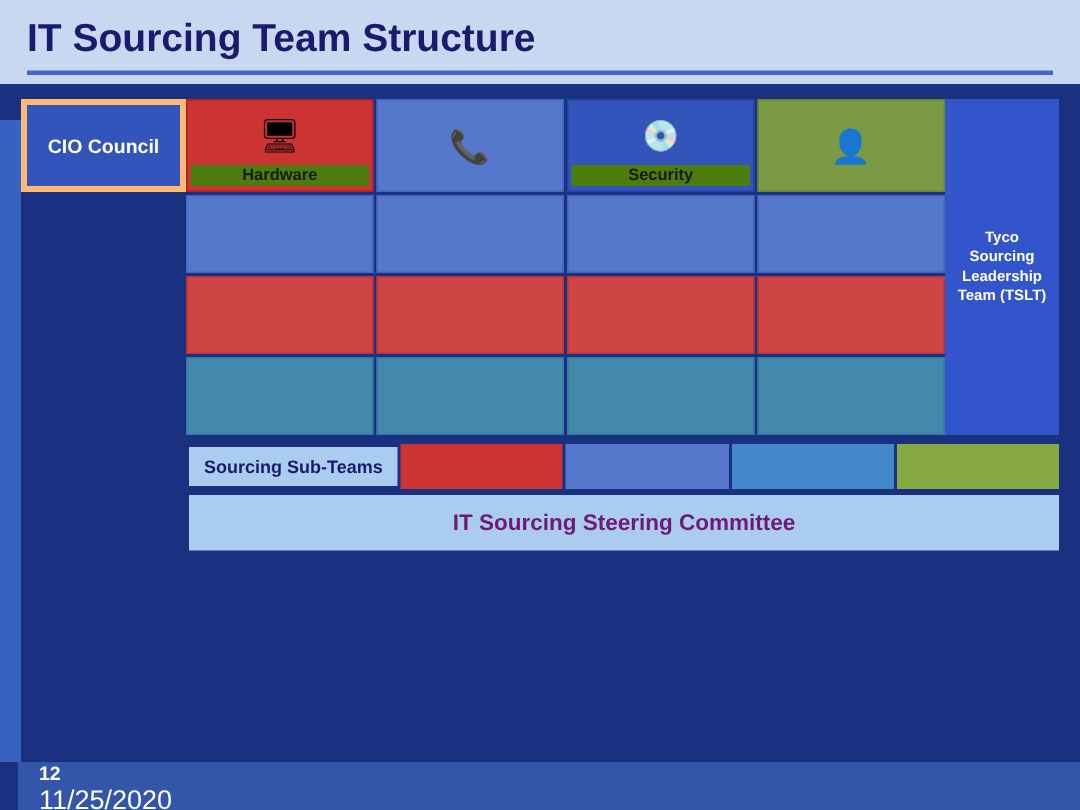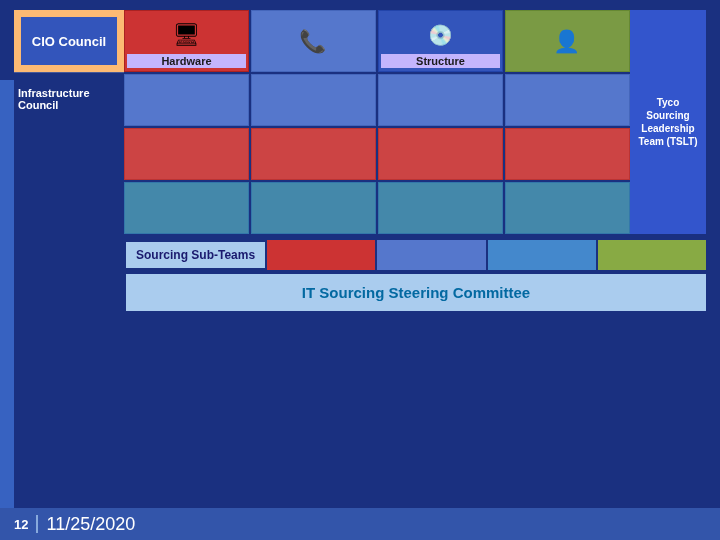--- a/index.html
+++ b/index.html
@@ -39,21 +39,21 @@
     
     .left-col {
       display: flex;
       flex-direction: column;
       width: 110px;
       flex-shrink: 0;
     }
 
     .cio-box {
       background: #3355bb;
-      border: 7px solid #fdba74;
+      border: 4px solid #fdba74;
       color: white;
       font-weight: bold;
       font-size: 13px;
       text-align: center;
       padding: 8px 4px;
       height: 62px;
       display: flex;
       align-items: center;
       justify-content: center;
     }
@@ -92,21 +92,21 @@
       border: 1px solid #aa2222;
       padding: 4px 2px 3px;
       min-height: 62px;
       position: relative;
     }
 
     .category-label {
       font-size: 11px;
       font-weight: bold;
       color: #1a1a1a;
-      background: #c4b5fd;
+      background: #4d7c0f;
       width: 100%;
       text-align: center;
       padding: 1px 0;
       margin-top: auto;
     }
 
     
     .grid-rows {
       display: flex;
       flex-direction: column;
@@ -124,21 +124,21 @@
     }
 
     
     .row-infra .grid-cell { background: #5577cc; border: 1px solid #4466bb; }
     .row-apps .grid-cell { background: #cc4444; border: 1px solid #bb3333; }
     .row-security .grid-cell { background: #4488aa; border: 1px solid #3377aa; }
 
     .steering-content {
       flex: 1;
       background: #aaccee;
-      color: #0369a1;
+      color: #701a75;
       font-weight: bold;
       font-size: 15px;
       text-align: center;
       padding: 10px 4px;
       display: flex;
       align-items: center;
       justify-content: center;
     }
 
     
@@ -154,27 +154,28 @@
       align-items: center;
       justify-content: flex-start;
       line-height: 1.3;
       flex-shrink: 0;
     }
 
     
     .bottom-bar {
       position: absolute;
       bottom: 0;
-      left: 0;
+      left: 12px;
       right: 0;
       background: #3355aa;
       height: 32px;
       display: flex;
-      align-items: center;
+      align-items: flex-start;
       padding: 0 14px;
+      flex-direction: column;
     }
 
     .page-num {
       color: white;
       font-size: 13px;
       font-weight: bold;
       margin-right: 8px;
     }
     .page-divider {
       width: 2px;
@@ -233,31 +234,32 @@
     .sc2 { background: #5577cc; flex: 1; height: 30px; }
     .sc3 { background: #4488cc; flex: 1; height: 30px; }
     .sc4 { background: #88aa44; flex: 1; height: 30px; }
 
   </style>
 </head>
 <body>
 
 <div class="page">
 
+  <div class="title-bar">
+    <h1>IT Sourcing Team Structure</h1>
+    <div class="divider"></div>
+  </div>
 
   <div class="left-accent"></div>
 
   <div style="display:flex; padding: 10px 14px 0 14px; gap:0;">
 
     <div class="left-col">
       <div class="cio-box">
         <span>CIO Council</span>
-      </div>
-      <div class="council-label">
-        <span>Infrastructure Council</span>
       </div>
     </div>
 
     <div class="grid-area">
 
       <div class="header-row">
         <div class="category-cell">
           <div class="cat-icon-area">
             <span style="font-size:22px;">🖥</span>
           </div>
@@ -265,21 +267,21 @@
         </div>
         <div class="category-cell" style="background:#5577cc; border-color:#4466bb;">
           <div class="cat-icon-area">
             <span style="font-size:22px;">📞</span>
           </div>
         </div>
         <div class="category-cell" style="background:#3355bb; border-color:#2244aa;">
           <div class="cat-icon-area">
             <span style="font-size:20px;">💿</span>
           </div>
-          <div class="category-label">Structure</div>
+          <div class="category-label">Security</div>
         </div>
         <div class="category-cell" style="background:#7a9a44; border-color:#668833;">
           <div class="cat-icon-area">
             <span style="font-size:22px;">👤</span>
           </div>
         </div>
       </div>
 
       <div class="grid-rows">
 

